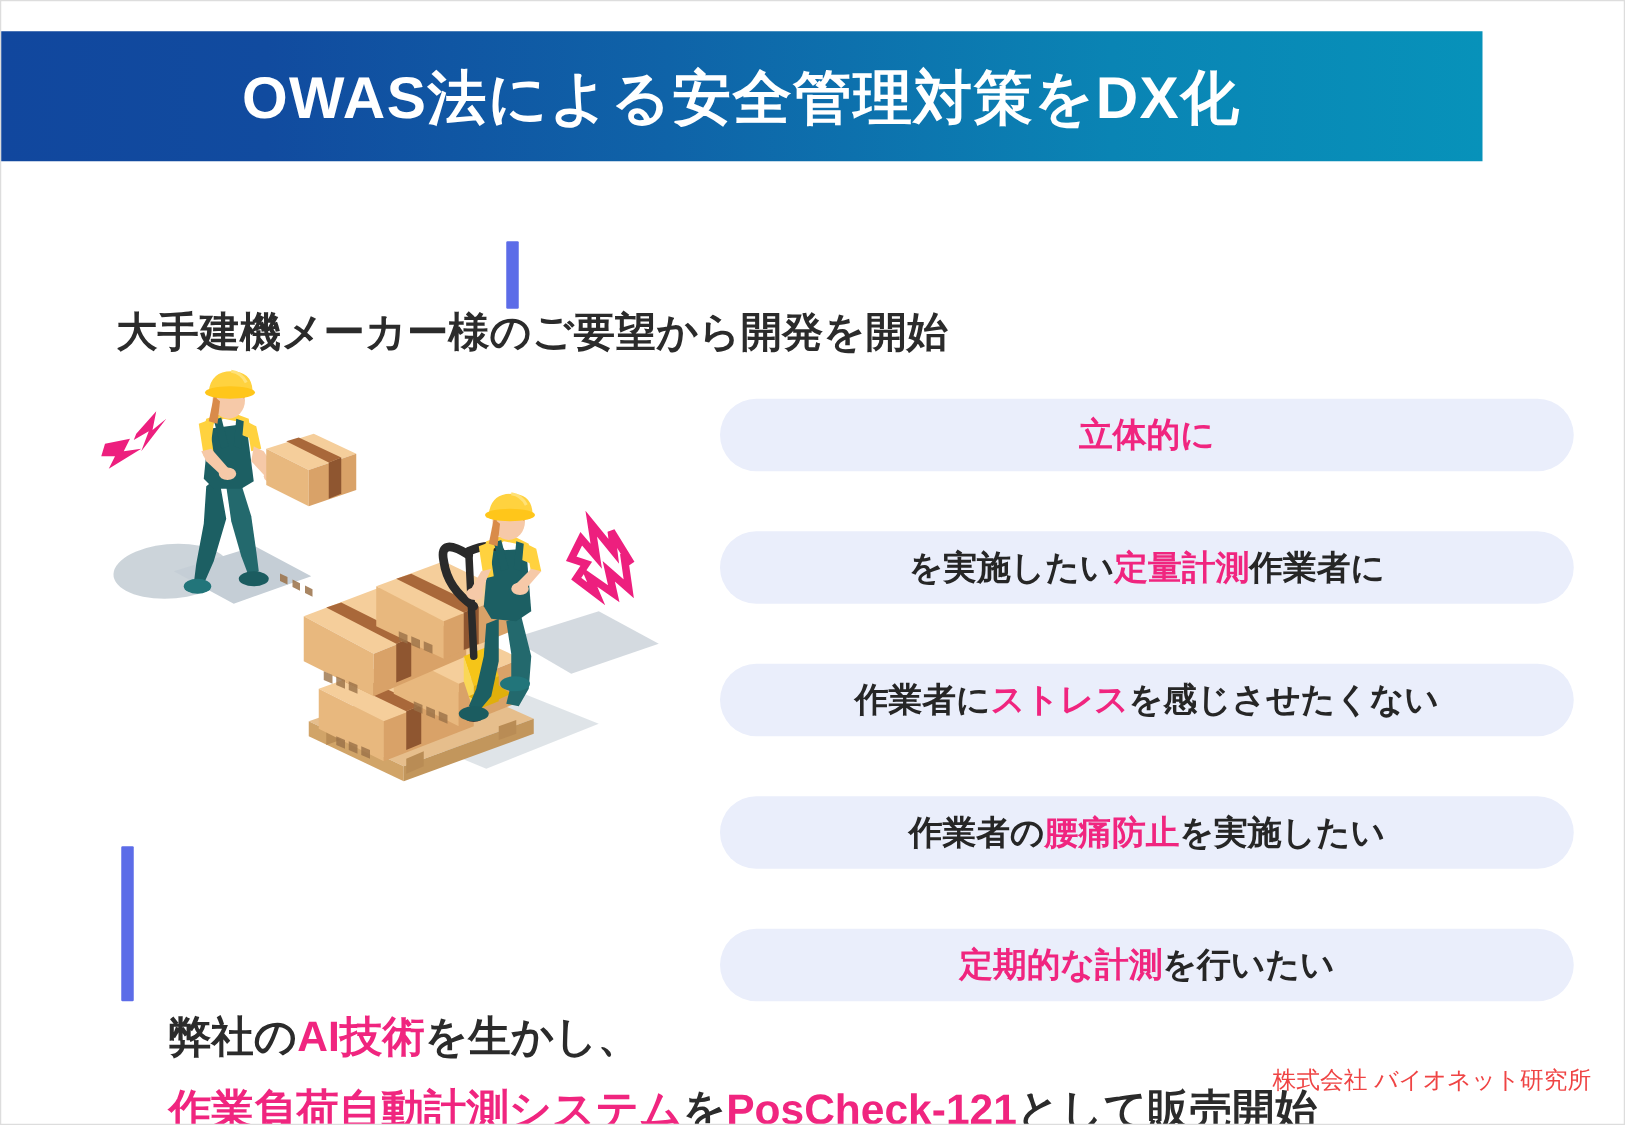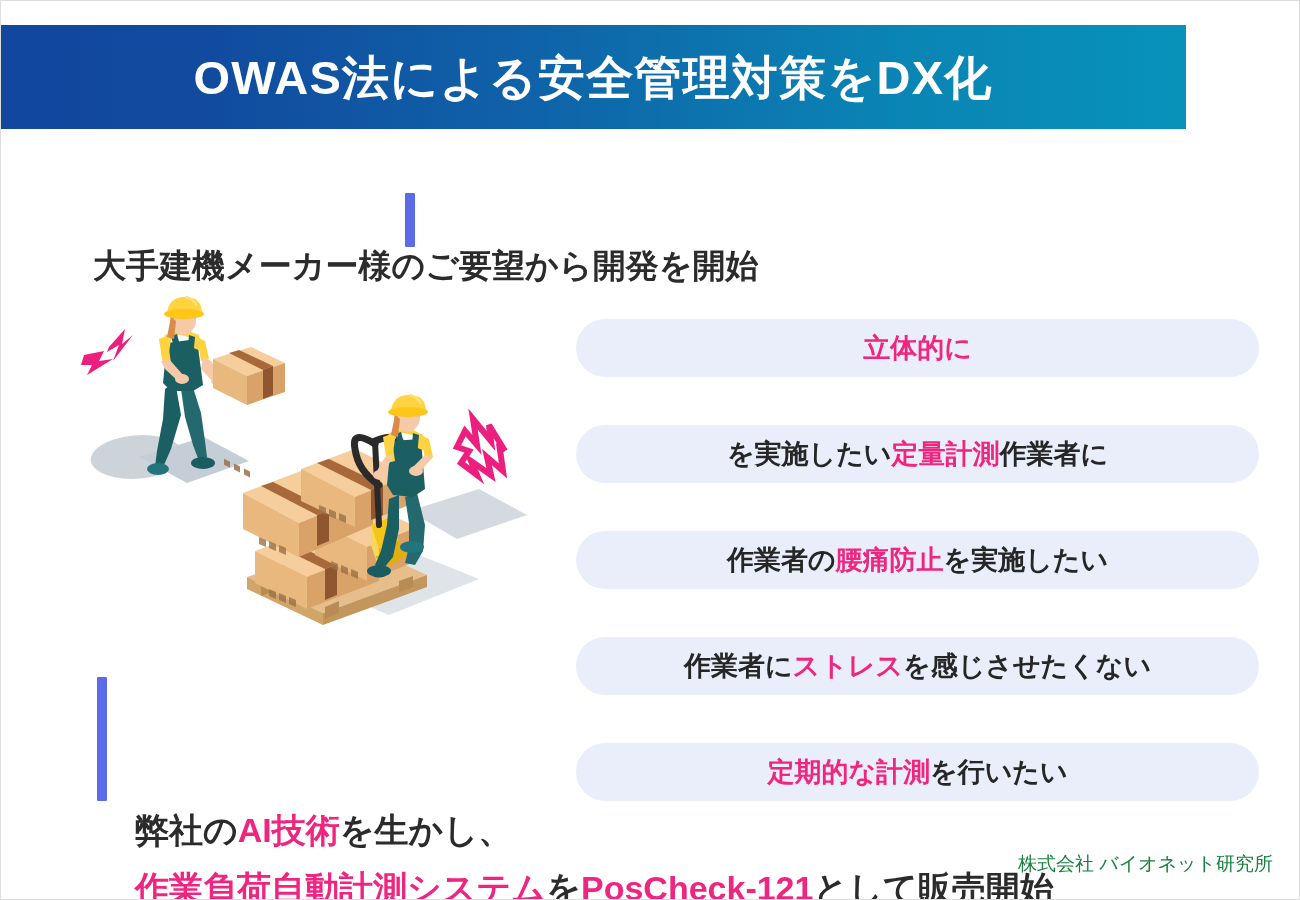--- a/index.html
+++ b/index.html
@@ -91,21 +91,21 @@
     line-height:1.72;
     white-space:nowrap;
   }
   #heading-2 .hl { color:#F0257F; }
 
   
   #footer-credit {
     position:absolute;
     right:26px; bottom:22px;
     font-size:19px;
-    color:#15803d;
+    color:#ef4444;
     white-space:nowrap;
   }
 
   
   #illustration {
     position:absolute;
     left:78px; top:288px;
     width:470px; height:340px;
   }
 </style>
@@ -297,29 +297,29 @@
       <span class="hl">立体的に</span>
     </div>
 
     <div class="pill">
       <span>を実施したい</span>
         <span class="hl">定量計測</span>
         <span>作業者に</span>
     </div>
 
     <div class="pill">
+      <span>作業者に</span>
+        <span class="hl">ストレス</span>
+        <span>を感じさせたくない</span>
+    </div>
+
+    <div class="pill">
       <span>作業者の</span>
         <span class="hl">腰痛防止</span>
         <span>を実施したい</span>
-    </div>
-
-    <div class="pill">
-      <span>作業者に</span>
-        <span class="hl">ストレス</span>
-        <span>を感じさせたくない</span>
     </div>
 
     <div class="pill">
       <span class="hl">定期的な計測</span>
         <span>を行いたい</span>
     </div>
 
   </div>
 
   <div class="section-head" id="heading-2">

